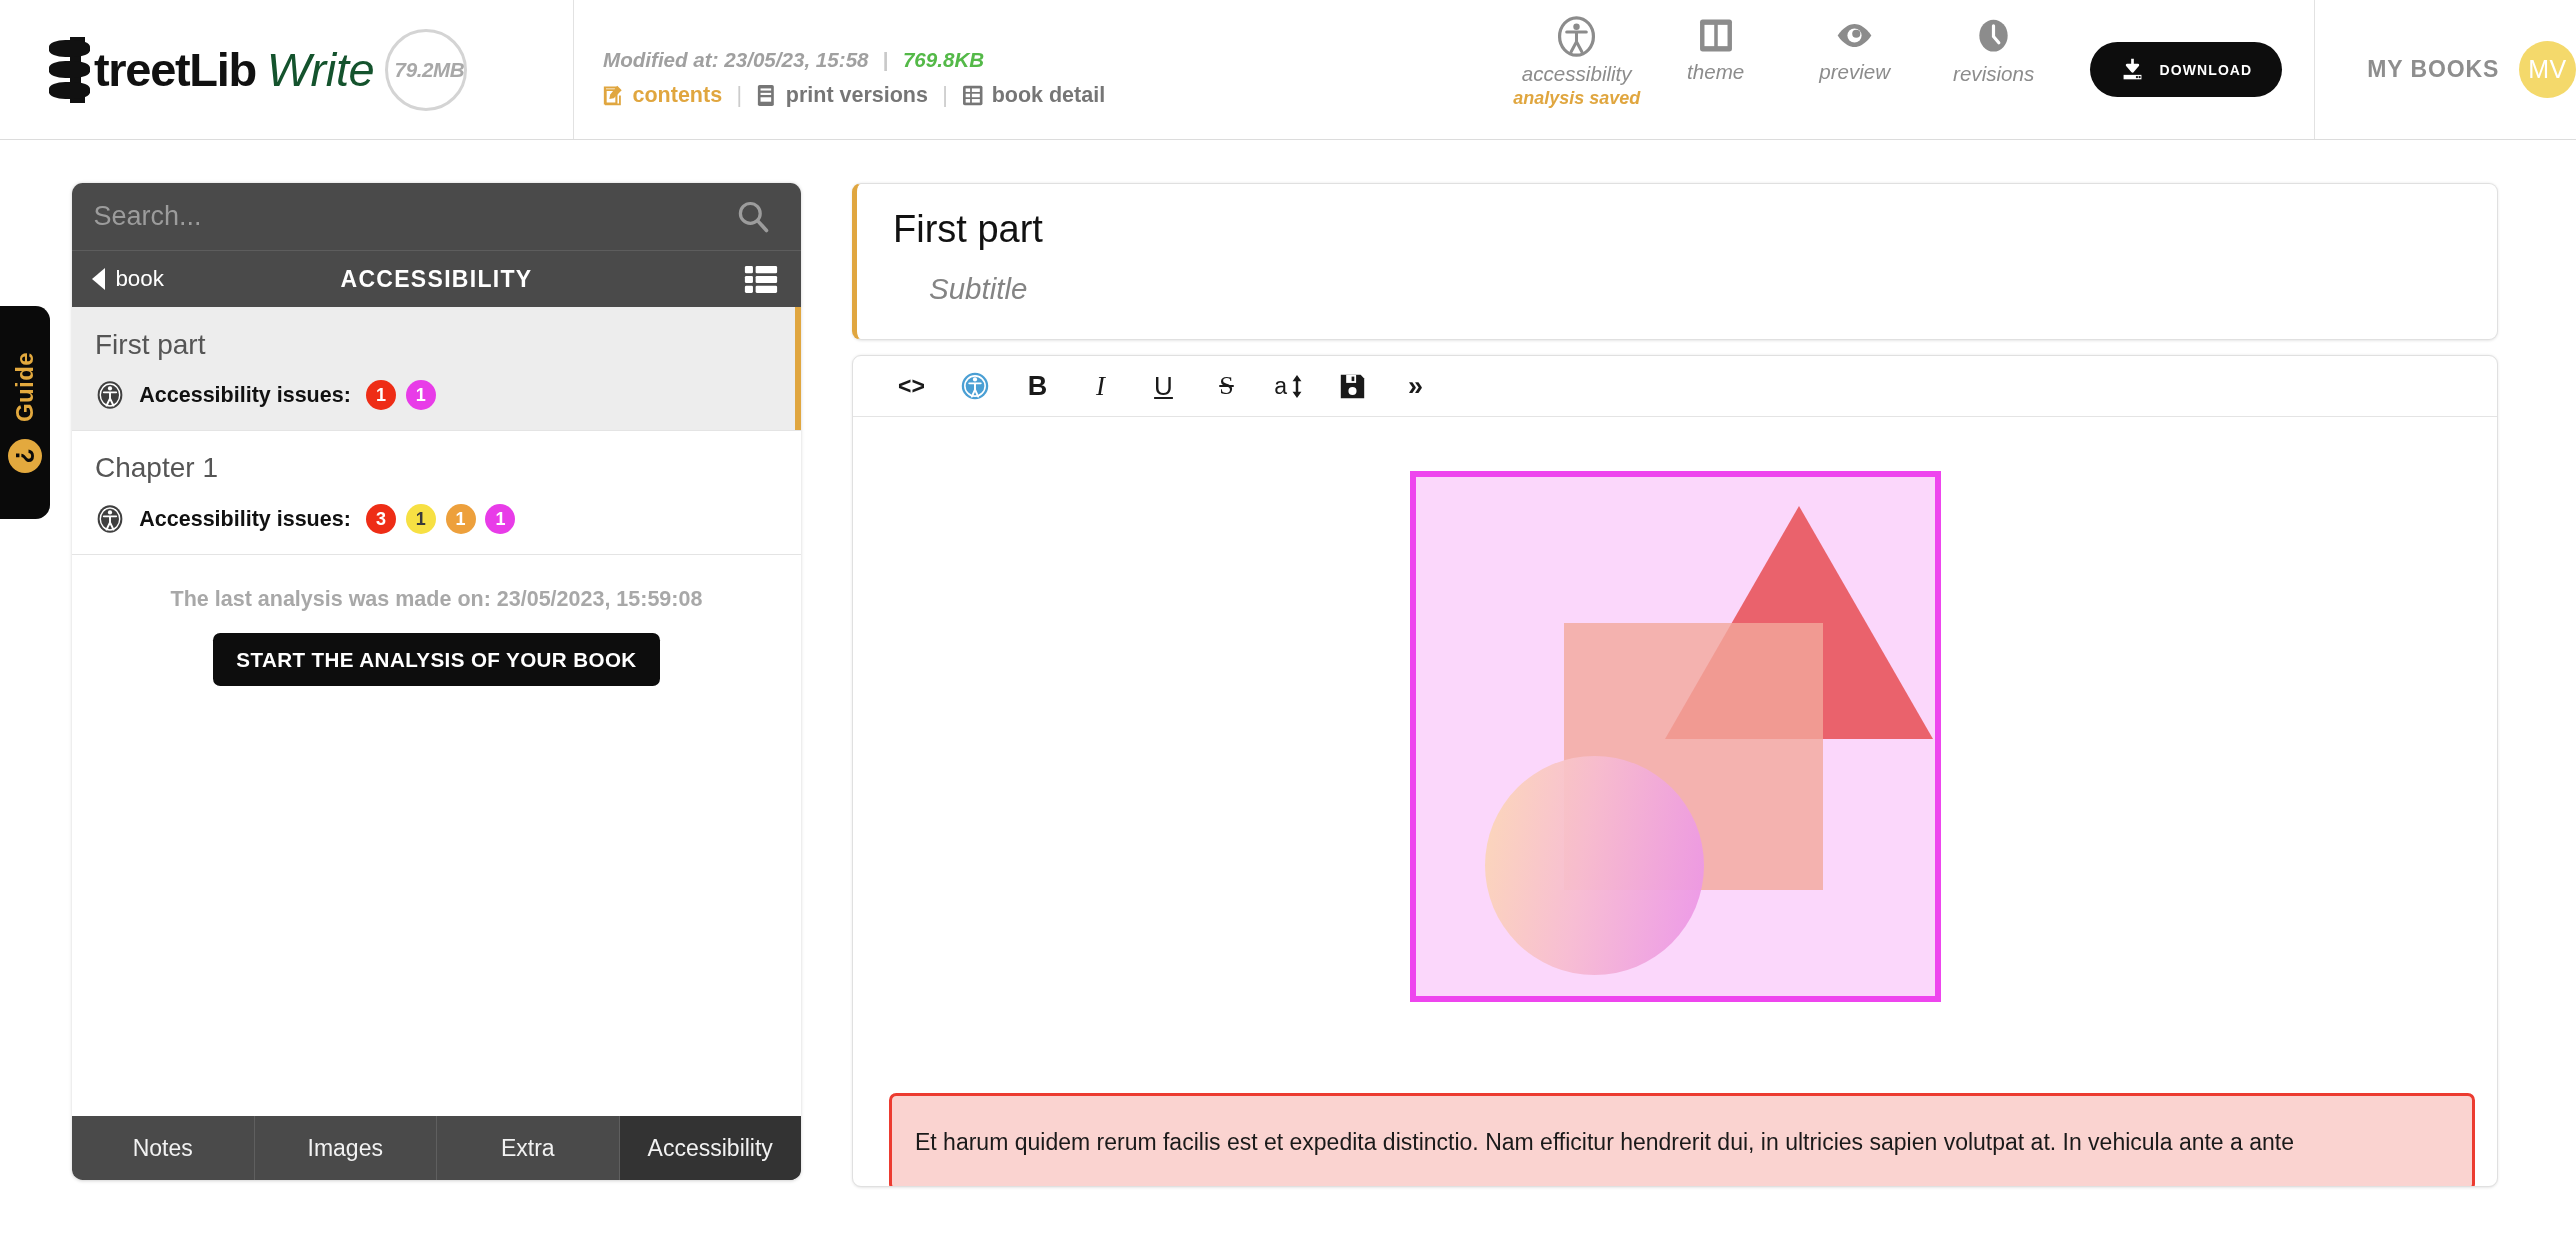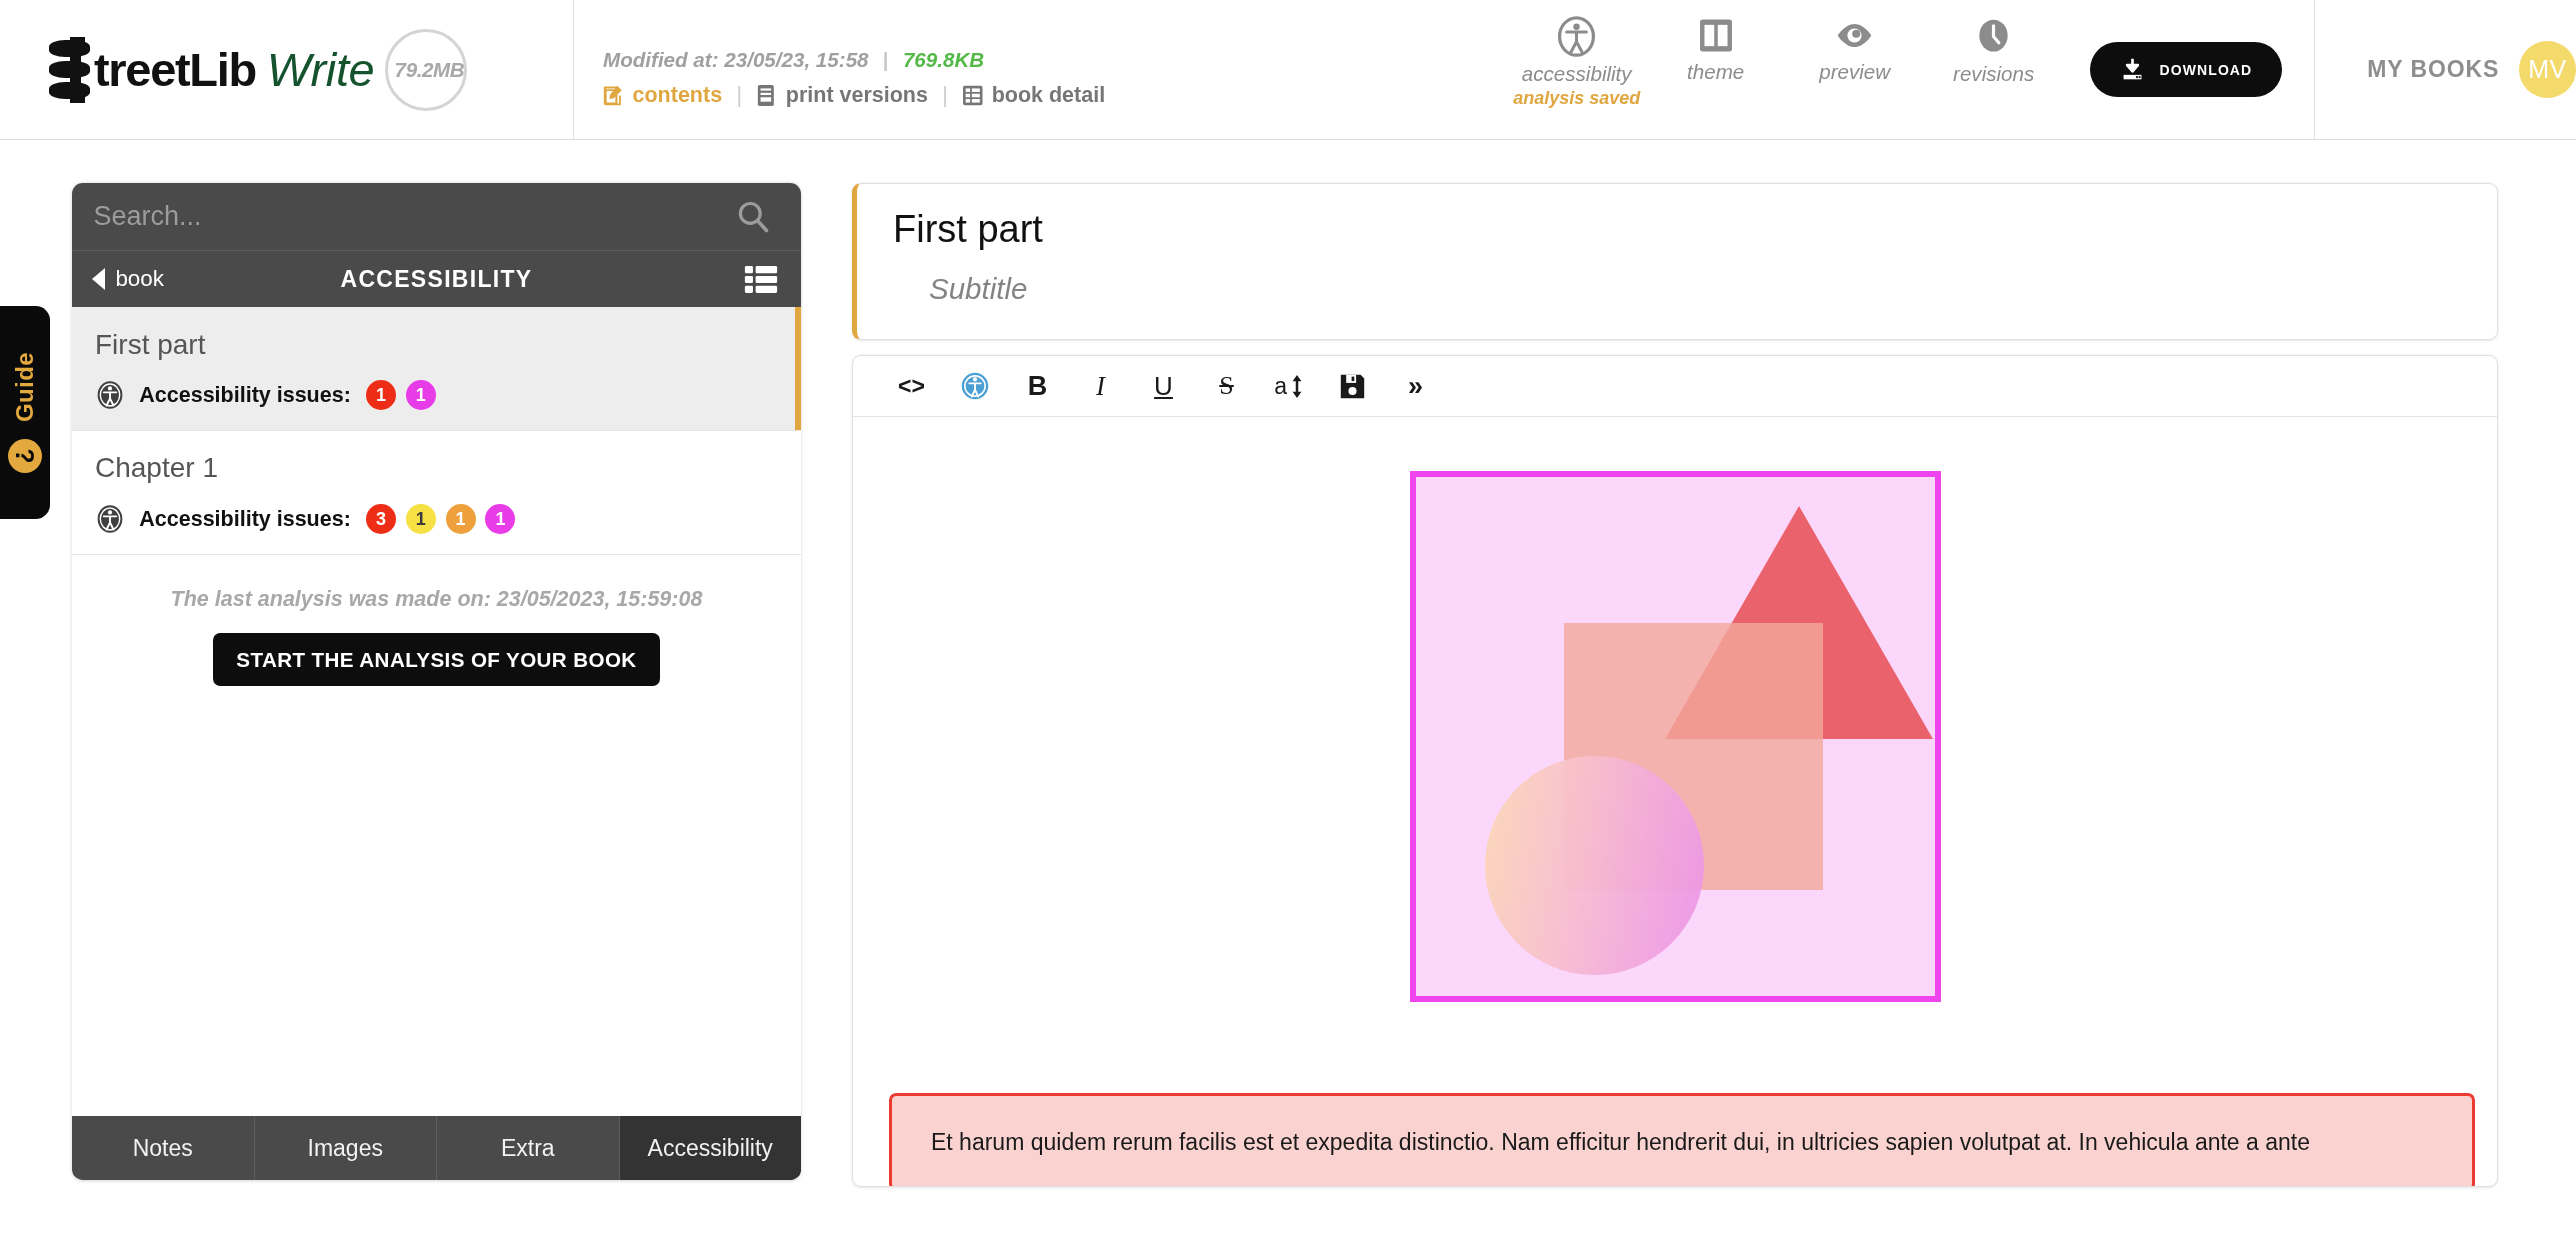--- a/index.html
+++ b/index.html
@@ -212,21 +212,21 @@
     font-size: 21.5px; color: #111; font-weight: 700; margin-left: 4.5px; margin-right: 5.4px;
   }
   .badge {
     width: 30px; height: 30px; border-radius: 50%;
     display: flex; align-items: center; justify-content: center;
     color: #fff; font-size: 18px; font-weight: 700;
   }
 
   .analysis-box { padding: 32px 18px 0 18px; text-align: center; }
   .analysis-note {
-    font-size: 21.5px; font-style: italic; font-weight: 700; color: #a8a8a8;
+    font-size: 21.5px; font-weight: 700; color: #a8a8a8;
   }
   .analysis-btn {
     margin-top: 21.5px; background: #0d0d0d; color: #fff;
     border: none; border-radius: 7.2px;
     padding: 14.3px 23px; font-size: 20.6px; font-weight: 700;
     letter-spacing: 0.4px; cursor: pointer;
     font-family: "Liberation Sans", sans-serif;
   }
 
   .sb-tabs {
@@ -304,21 +304,21 @@
     width: 219px; height: 219px; border-radius: 50%;
     background: linear-gradient(100deg, #fcd8b4 0%, #f7bcd0 45%, #eb93e8 100%);
     opacity: 0.93;
   }
 
   .para-flagged {
     position: absolute; left: 36px; bottom: -5.4px; right: 22px;
     background: #fad3d0;
     border: 3.6px solid #ec3b30;
     border-radius: 7.2px;
-    padding: 29px 39px;
+    padding: 29px 23px;
     font-size: 23px; color: #1a1a1a; line-height: 1.5; margin-top: 27px;
   }
 
   svg { display: block; }
 </style>
 </head>
 <body>
 
 <div class="header">
 

